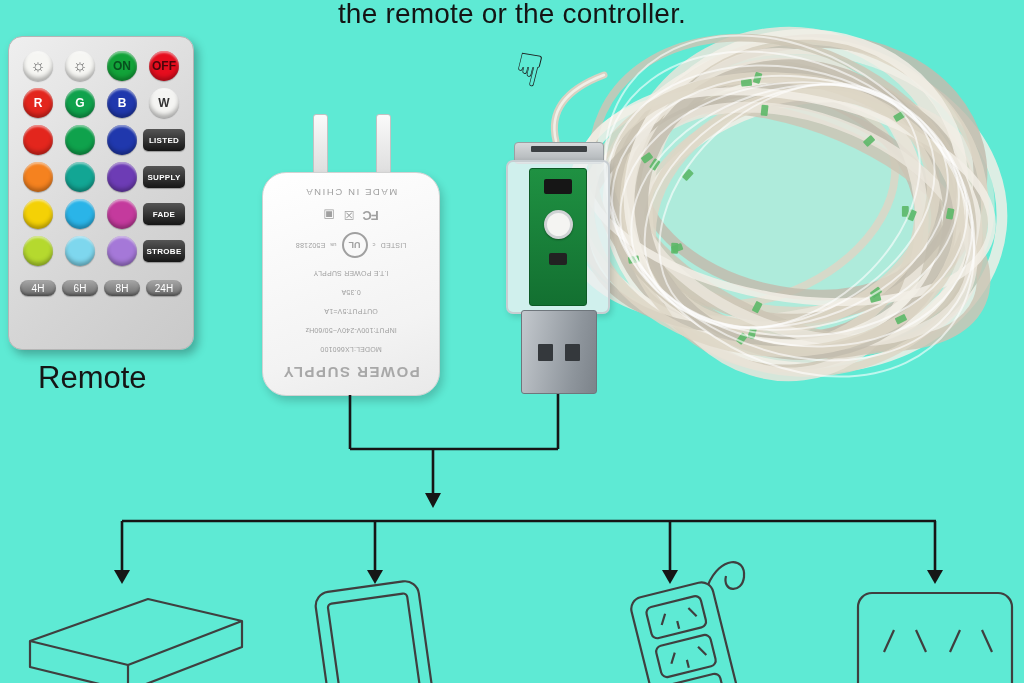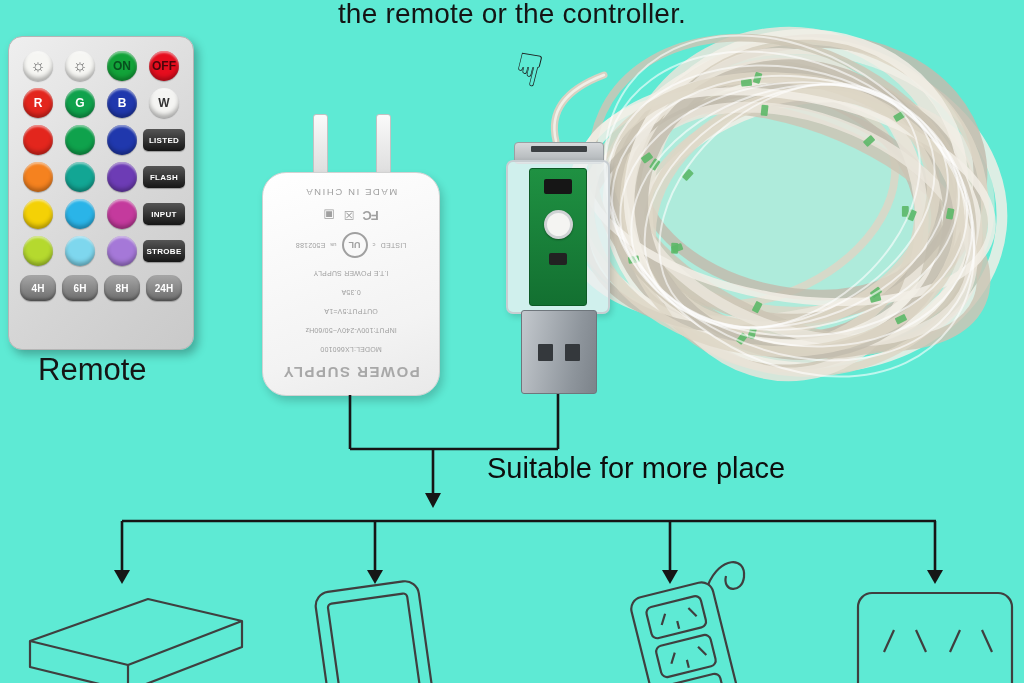--- a/index.html
+++ b/index.html
@@ -3,37 +3,37 @@
 <meta charset="utf-8">
 <style>
   html,body{margin:0;padding:0;background:#fff;}
   .stage{position:relative;width:1024px;height:683px;background:#5eead4;overflow:hidden;
          font-family:"Liberation Sans",sans-serif;color:#111;}
 
   
   .title{position:absolute;top:-2px;left:0;width:100%;text-align:center;
          font-size:28px;color:#141414;letter-spacing:.2px;}
   .subtitle{position:absolute;left:487px;top:452px;font-size:29px;color:#0d0d0d;}
-  .remote-label{position:absolute;left:38px;top:352px;font-size:31px;color:#151515;}
+  .remote-label{position:absolute;left:38px;top:360px;font-size:31px;color:#151515;}
 
   
   .remote{position:absolute;left:8px;top:36px;width:184px;height:312px;border-radius:14px;
           background:linear-gradient(135deg,#efefef,#d6d6d6 60%,#c9c9c9);
           border:1px solid #b5b5b5;box-shadow:4px 5px 10px rgba(0,0,0,.28);}
   .remote-grid{display:grid;grid-template-columns:repeat(4,1fr);grid-auto-rows:30px;
                row-gap:7px;padding:14px 8px;align-items:center;justify-items:center;}
   .rbtn{width:30px;height:30px;border-radius:50%;display:flex;align-items:center;justify-content:center;
         font-weight:bold;font-size:12px;
         box-shadow:inset 0 -3px 4px rgba(0,0,0,.3),inset 0 2px 2px rgba(255,255,255,.5),0 1px 1px rgba(0,0,0,.25);}
   .rbtn.icon{font-size:17px;font-weight:normal;}
   .mode{width:42px;height:22px;border-radius:5px;display:flex;align-items:center;justify-content:center;
         background:linear-gradient(#555,#161616);color:#fff;font-size:8px;font-weight:bold;letter-spacing:.3px;
         box-shadow:0 1px 1px rgba(0,0,0,.3);}
-  .tbtn{width:36px;height:26px;border-radius:11px;display:flex;align-items:center;justify-content:center;
-        background:linear-gradient(#a7a7a7,#6c6c6c);color:#fff;font-size:10px;font-weight:bold;
+  .tbtn{width:36px;height:16px;border-radius:11px;display:flex;align-items:center;justify-content:center;
+        background:linear-gradient(#a7a7a7,#6c6c6c);color:#fff;font-size:10px;font-weight:normal;
         box-shadow:inset 0 -2px 3px rgba(0,0,0,.3),0 1px 1px rgba(0,0,0,.25);}
 
   
   .prong{position:absolute;width:13px;height:62px;background:linear-gradient(#fafafa,#dcdcdc);
          border:1px solid #c2c2c2;border-radius:3px;top:114px;}
   .p1{left:313px;} .p2{left:376px;}
   .adapter{position:absolute;left:262px;top:172px;width:176px;height:222px;border-radius:24px;
            background:linear-gradient(160deg,#ffffff,#f3f3f3 70%,#e9e9e9);
            border:1px solid #d2d2d2;box-shadow:3px 5px 9px rgba(0,0,0,.18);}
   .adapter-print{position:absolute;inset:14px 10px;transform:rotate(180deg);
@@ -92,25 +92,25 @@
         <div class="rbtn" style="background: rgb(15, 162, 76); color: rgb(255, 255, 255);">G</div>
         <div class="rbtn" style="background: rgb(32, 56, 173); color: rgb(255, 255, 255);">B</div>
         <div class="rbtn" style="background: rgb(244, 244, 242); color: rgb(51, 51, 51);">W</div>
         <div class="rbtn" style="background: rgb(227, 38, 29);"></div>
         <div class="rbtn" style="background: rgb(15, 162, 76);"></div>
         <div class="rbtn" style="background: rgb(32, 56, 173);"></div>
         <div class="mode">LISTED</div>
         <div class="rbtn" style="background: rgb(245, 130, 31);"></div>
         <div class="rbtn" style="background: rgb(18, 166, 148);"></div>
         <div class="rbtn" style="background: rgb(109, 60, 181);"></div>
-        <div class="mode">FLASH</div>
+        <div class="mode">SUPPLY</div>
         <div class="rbtn" style="background: rgb(244, 209, 6);"></div>
         <div class="rbtn" style="background: rgb(42, 180, 232);"></div>
         <div class="rbtn" style="background: rgb(196, 58, 157);"></div>
-        <div class="mode">INPUT</div>
+        <div class="mode">FADE</div>
         <div class="rbtn" style="background: rgb(181, 217, 46);"></div>
         <div class="rbtn" style="background: rgb(126, 215, 238);"></div>
         <div class="rbtn" style="background: rgb(165, 120, 216);"></div>
         <div class="mode">STROBE</div>
         <div class="tbtn">4H</div>
         <div class="tbtn">6H</div>
         <div class="tbtn">8H</div>
         <div class="tbtn">24H</div>
       </div>
   </div>
@@ -212,21 +212,20 @@
       <ellipse cx="230" cy="195" rx="150" ry="105" transform="rotate(-40 230 195)" fill="none" stroke="#ffffff" stroke-width="2" opacity="0.6"></ellipse>
       <ellipse cx="230" cy="195" rx="158" ry="112" transform="rotate(-29 230 195)" fill="none" stroke="#ffffff" stroke-width="2" opacity="0.6"></ellipse>
       <ellipse cx="230" cy="195" rx="166" ry="119" transform="rotate(-18 230 195)" fill="none" stroke="#ffffff" stroke-width="2" opacity="0.6"></ellipse>
       <ellipse cx="230" cy="195" rx="174" ry="126" transform="rotate(-7 230 195)" fill="none" stroke="#ffffff" stroke-width="2" opacity="0.6"></ellipse>
       <ellipse cx="230" cy="195" rx="182" ry="133" transform="rotate(4 230 195)" fill="none" stroke="#ffffff" stroke-width="2" opacity="0.6"></ellipse>
       <ellipse cx="230" cy="195" rx="190" ry="140" transform="rotate(15 230 195)" fill="none" stroke="#ffffff" stroke-width="2" opacity="0.6"></ellipse>
       <ellipse cx="230" cy="195" rx="198" ry="147" transform="rotate(26 230 195)" fill="none" stroke="#ffffff" stroke-width="2" opacity="0.6"></ellipse>
       <ellipse cx="230" cy="195" rx="206" ry="154" transform="rotate(37 230 195)" fill="none" stroke="#ffffff" stroke-width="2" opacity="0.6"></ellipse>
     </svg>
 
-  <div class="subtitle">Suitable for more place</div>
 
   <svg class="overlay" viewBox="0 0 1024 683">
 
     <path d="M556,141 C549,112 564,90 604,75" fill="none" stroke="#d8d2c3" stroke-width="7" stroke-linecap="round"></path>
     <path d="M556,141 C549,112 564,90 604,75" fill="none" stroke="#f2efe7" stroke-width="2.5" stroke-linecap="round"></path>
 
     <g stroke="#161616" stroke-width="2.6" fill="none">
       <path d="M350,395 V449"></path>
       <path d="M558,393 V449"></path>
       <path d="M350,449 H558"></path>

